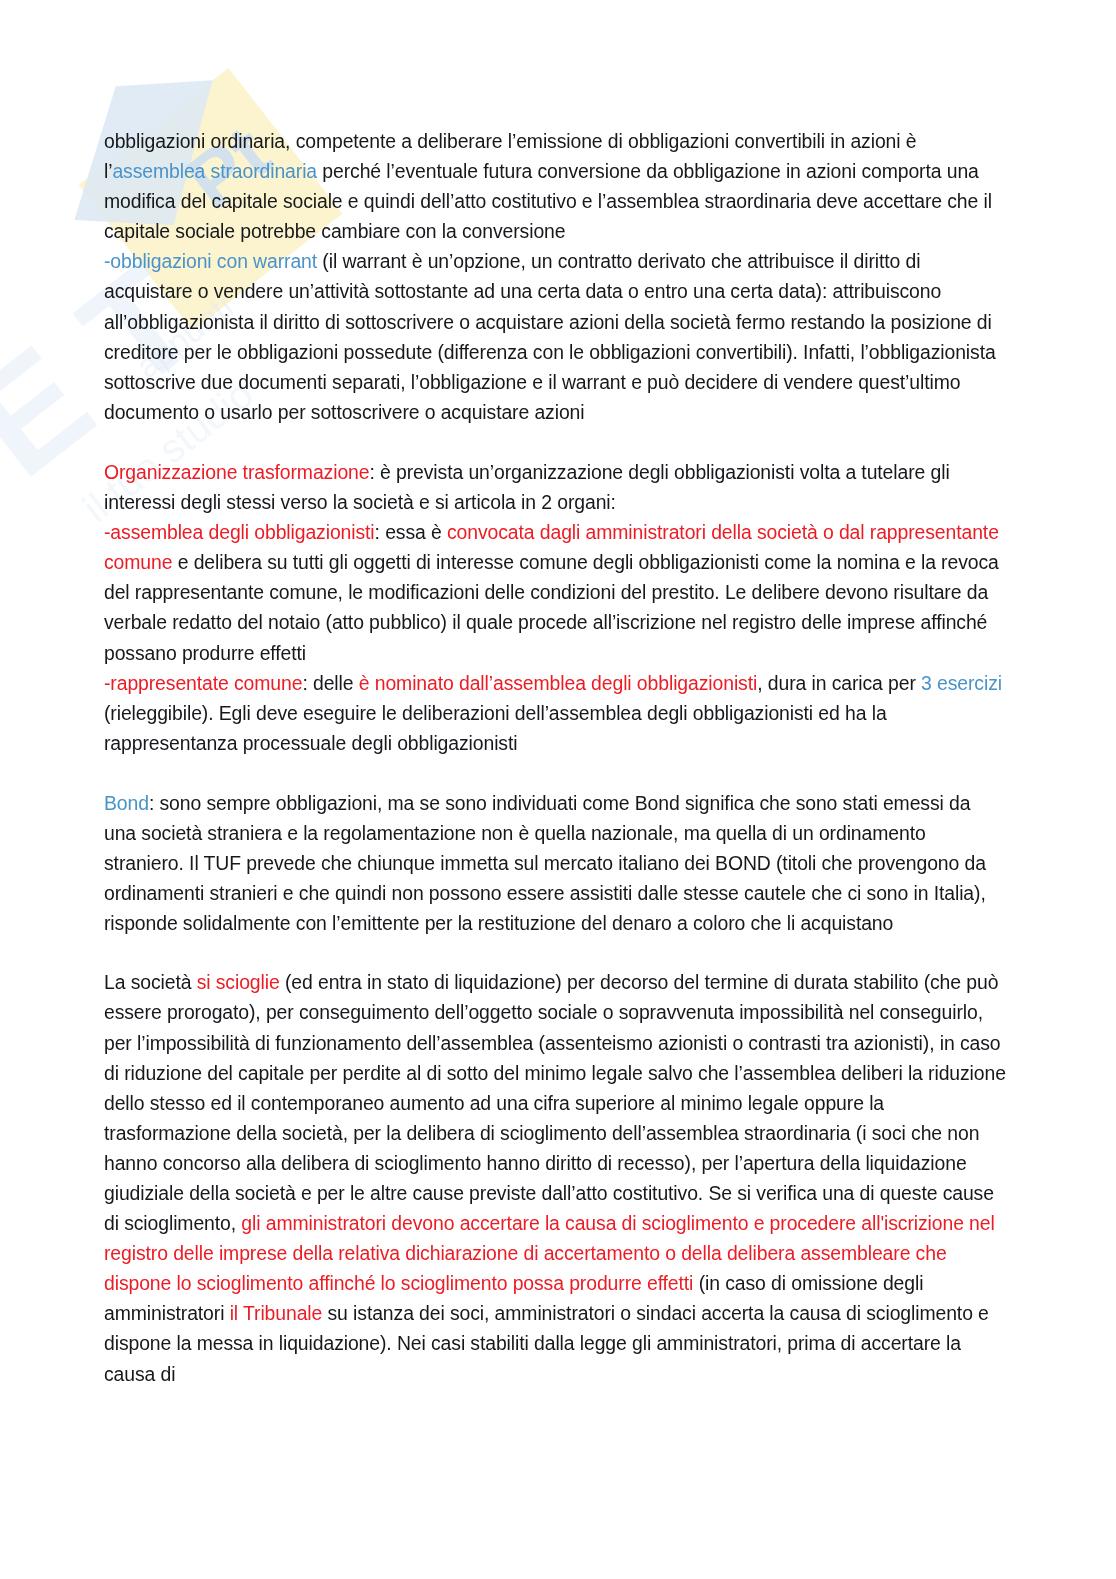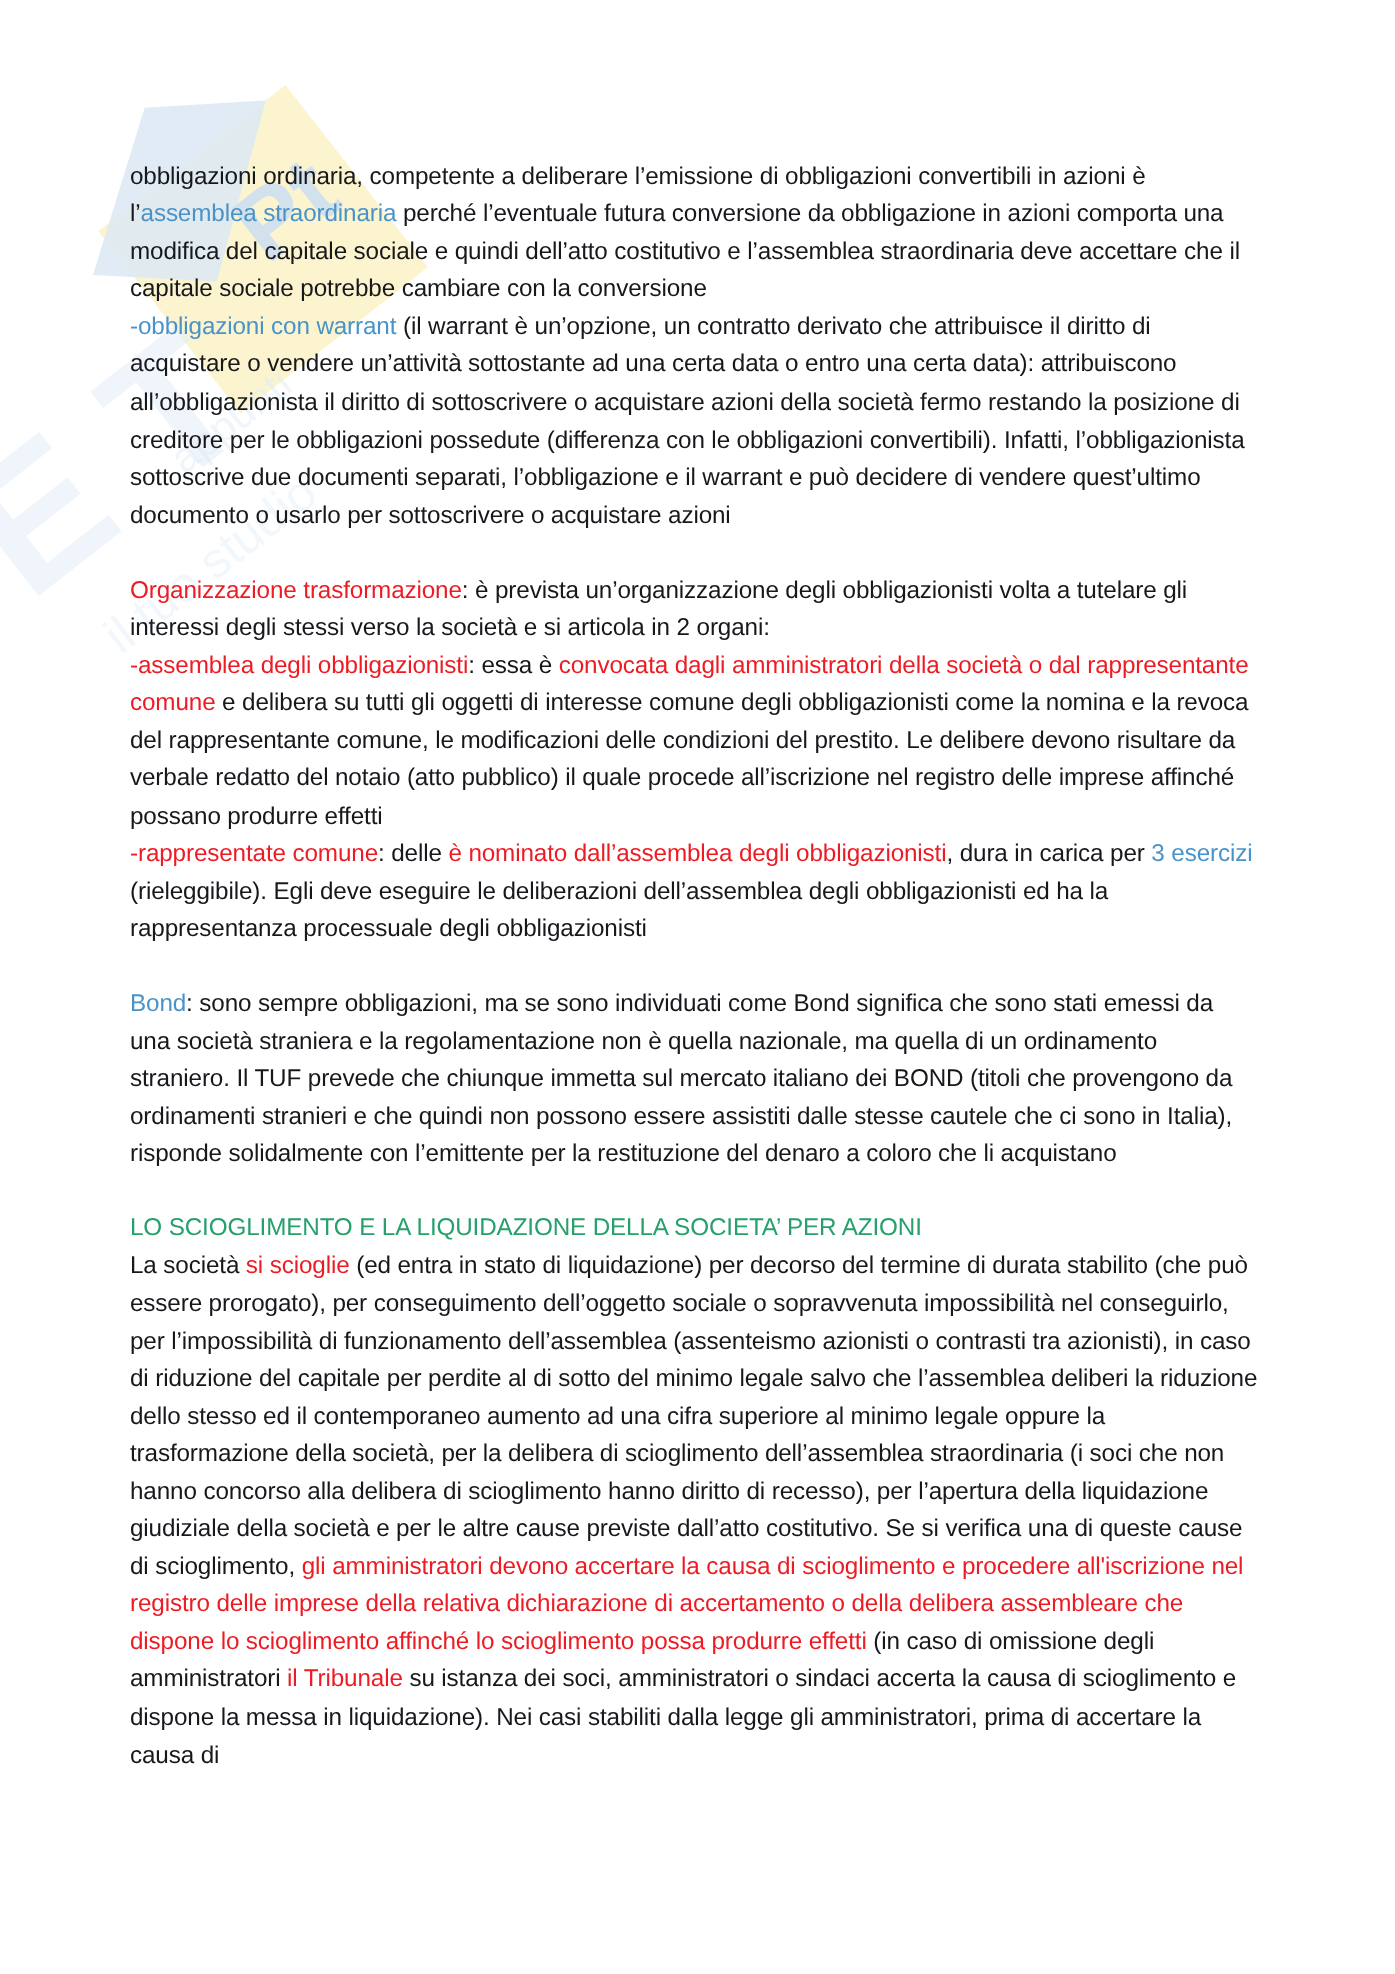--- a/index.html
+++ b/index.html
@@ -99,18 +99,17 @@
     <p class="para"><span class="red">-assemblea degli obbligazionisti</span><span>: essa è </span><span class="red">convocata dagli amministratori della società o dal rappresentante comune</span><span> e delibera su tutti gli oggetti di interesse comune degli obbligazionisti come la nomina e la revoca del rappresentante comune, le modificazioni delle condizioni del prestito. Le delibere devono risultare da verbale redatto del notaio (atto pubblico) il quale procede all’iscrizione nel registro delle imprese affinché possano produrre effetti</span></p>
 
     <p class="para"><span class="red">-rappresentate comune</span><span>: delle </span><span class="red">è nominato dall’assemblea degli obbligazionisti</span><span>, dura in carica per </span><span class="blue">3 esercizi</span><span> (rieleggibile). Egli deve eseguire le deliberazioni dell’assemblea degli obbligazionisti ed ha la rappresentanza processuale degli obbligazionisti</span></p>
 
     <div class="gap"></div>
 
     <p class="para"><span class="blue">Bond</span><span>: sono sempre obbligazioni, ma se sono individuati come Bond significa che sono stati emessi da una società straniera e la regolamentazione non è quella nazionale, ma quella di un ordinamento straniero. Il TUF prevede che chiunque immetta sul mercato italiano dei BOND (titoli che provengono da ordinamenti stranieri e che quindi non possono essere assistiti dalle stesse cautele che ci sono in Italia), risponde solidalmente con l’emittente per la restituzione del denaro a coloro che li acquistano</span></p>
 
     <div class="gap-sm"></div>
 
-    <p class="para heading-green">LO SCIOGLIMENTO E LA LIQUIDAZIONE DELLA SOCIETA’ PER AZIONI</p>
 
     <p class="para"><span>La società </span><span class="red">si scioglie</span><span> (ed entra in stato di liquidazione) per decorso del termine di durata stabilito (che può essere prorogato), per conseguimento dell’oggetto sociale o sopravvenuta impossibilità nel conseguirlo, per l’impossibilità di funzionamento dell’assemblea (assenteismo azionisti o contrasti tra azionisti), in caso di riduzione del capitale per perdite al di sotto del minimo legale salvo che l’assemblea deliberi la riduzione dello stesso ed il contemporaneo aumento ad una cifra superiore al minimo legale oppure la trasformazione della società, per la delibera di scioglimento dell’assemblea straordinaria  (i soci che non hanno concorso alla delibera di scioglimento hanno diritto di recesso), per l’apertura della liquidazione giudiziale della società e per le altre cause previste dall’atto costitutivo. Se si verifica una di queste cause di scioglimento, </span><span class="red">gli amministratori devono accertare la causa di scioglimento e procedere all'iscrizione nel registro delle imprese della relativa dichiarazione di accertamento o della delibera assembleare che dispone lo scioglimento affinché lo scioglimento possa produrre effetti</span><span> (in caso di omissione degli amministratori </span><span class="red">il Tribunale</span><span> su istanza dei soci, amministratori o sindaci accerta la causa di scioglimento e dispone la messa in liquidazione). Nei casi stabiliti dalla legge gli amministratori, prima di accertare la causa di</span></p>
 
   </div>
 </div>
 
 </body></html>

